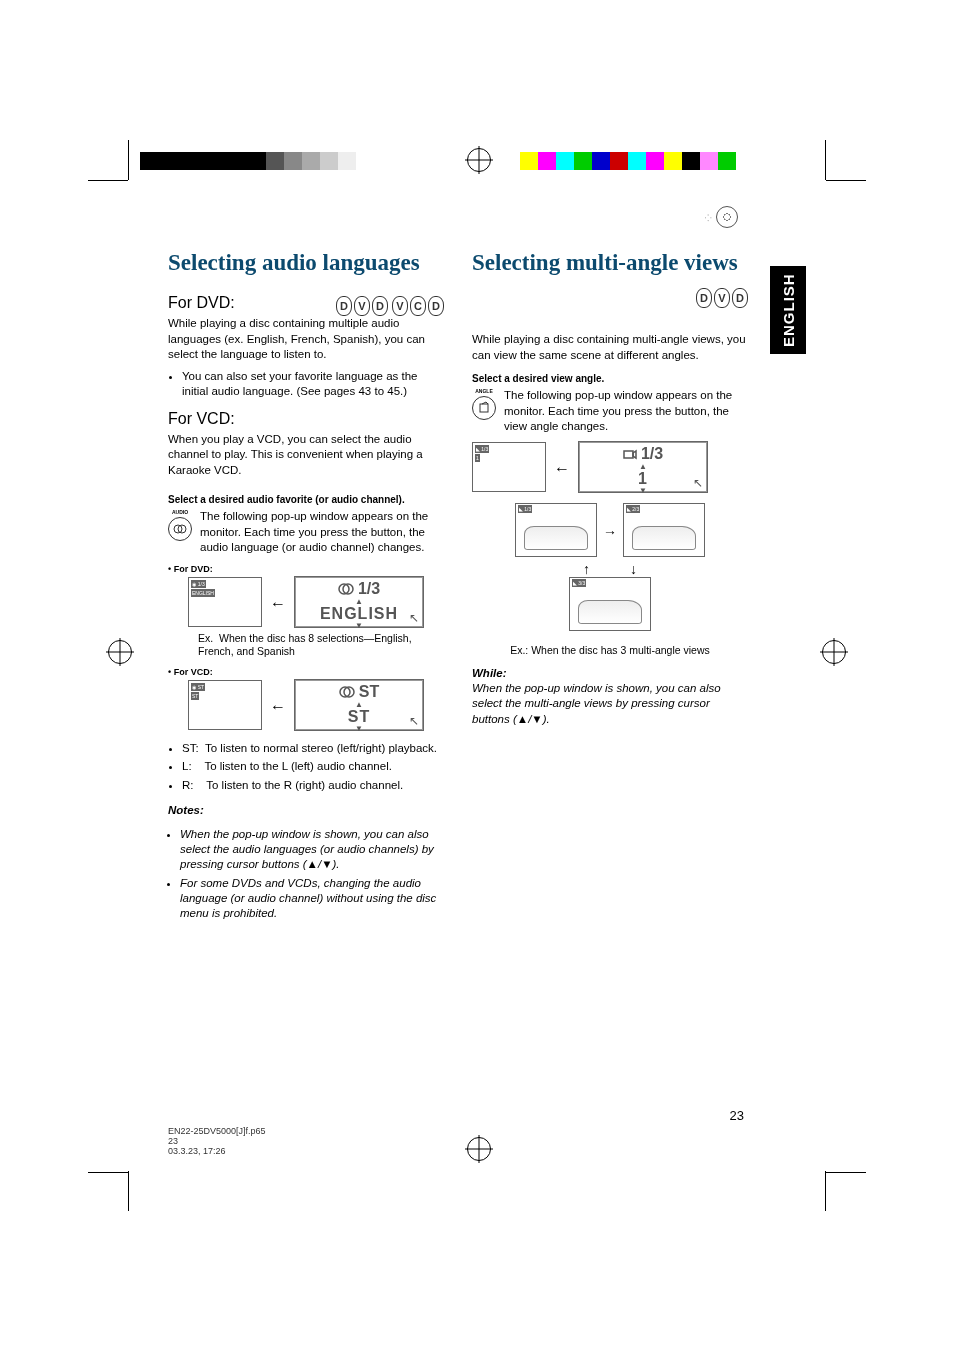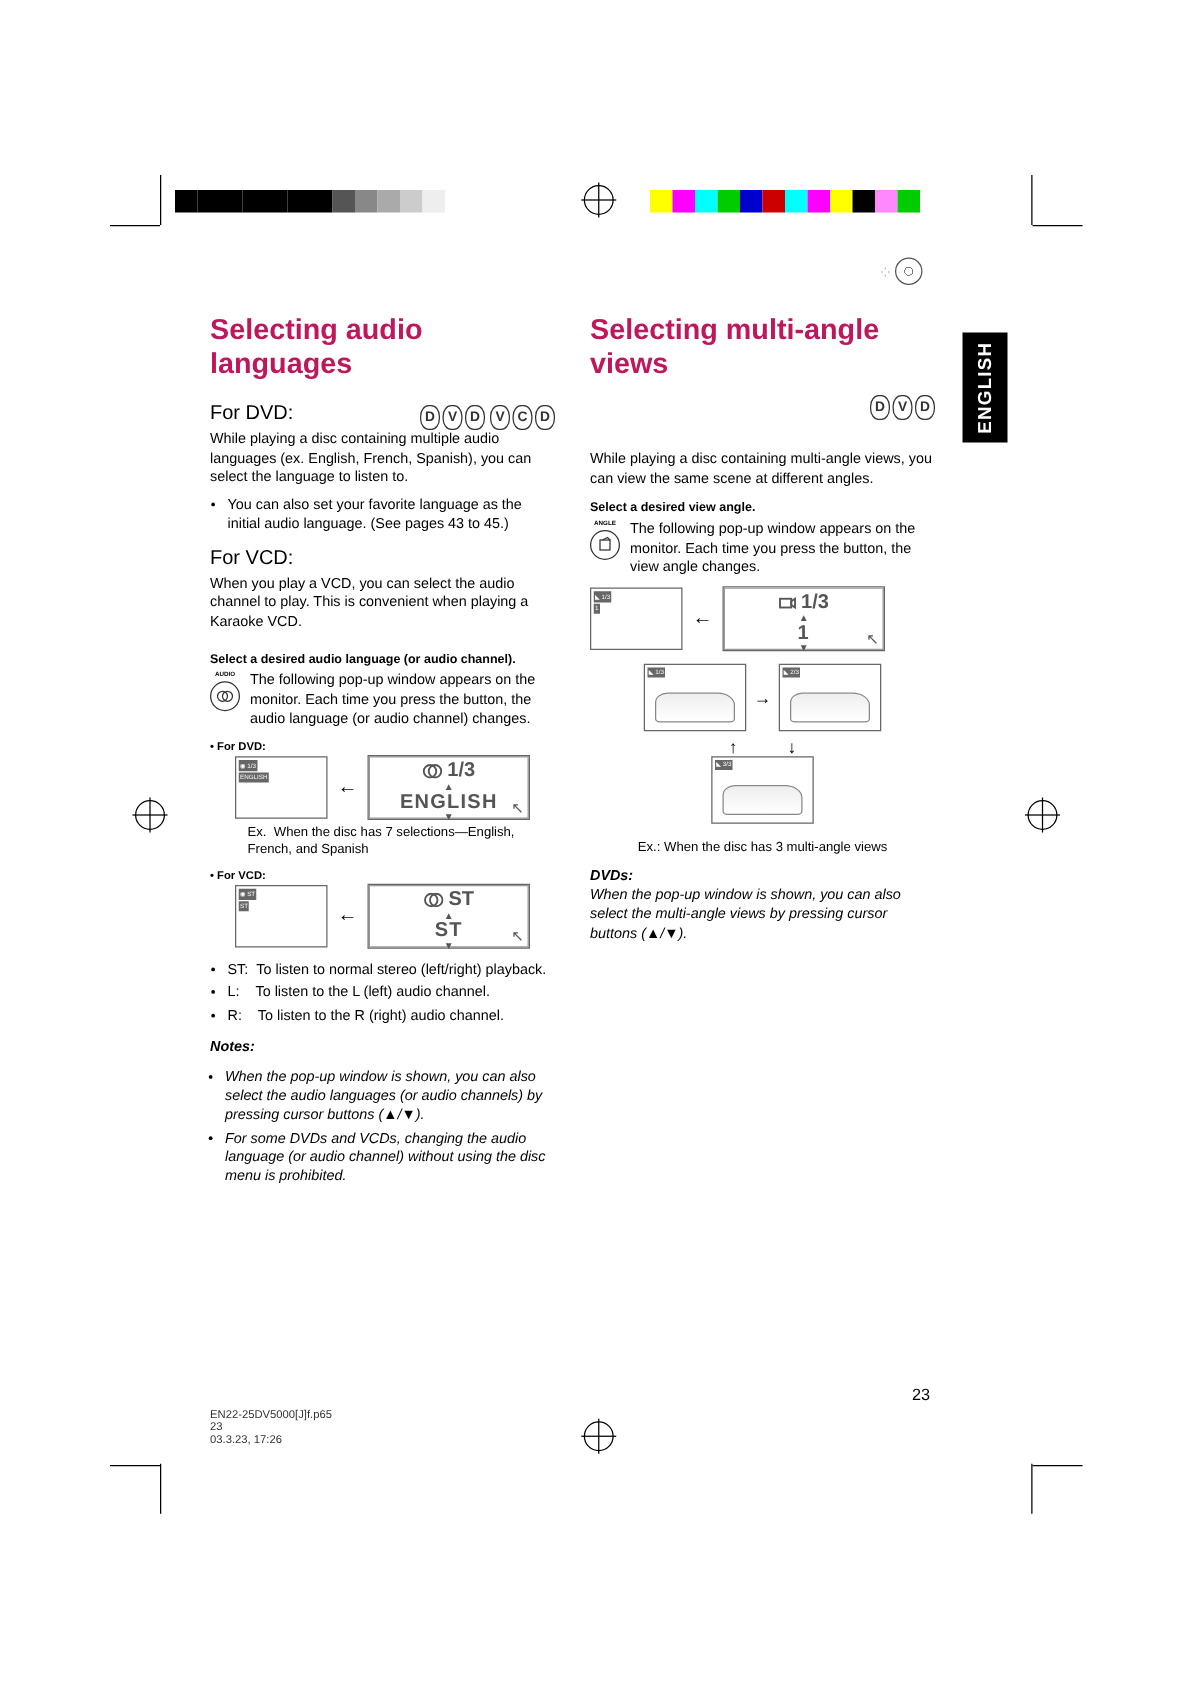--- a/index.html
+++ b/index.html
@@ -34,25 +34,25 @@
   .content {
     position: absolute;
     left: 168px;
     top: 250px;
     width: 580px;
     display: flex;
     gap: 28px;
   }
   .col { flex: 1; min-width: 0; }
   h2.section {
-    font-family: Liberation Sans, sans-serif;
+    font-family: Liberation Serif, serif;
     font-stretch: condensed;
     font-weight: bold;
     font-size: 23px;
-    color: #be185d;
+    color: #0c4a6e;
     margin: 0 0 18px 0;
   }
   .body, p.body {
     font-size: 11.5px;
     line-height: 1.35;
     margin: 0 0 6px 0;
   }
   .bold { font-weight: normal; font-size: 16px; margin: 0 0 4px 0;}
   .subhead { font-weight: bold; font-size: 10px; margin: 10px 0 4px 0; }
   ul.bullets { margin: 4px 0 8px 0; padding-left: 14px; font-size: 11.5px; line-height: 1.35;}
@@ -239,21 +239,21 @@
         </span>
       </div>
       <p class="body">While playing a disc containing multiple audio languages (ex. English, French, Spanish), you can select the language to listen to.</p>
       <ul class="bullets">
         <li>You can also set your favorite language as the initial audio language. (See pages 43 to 45.)</li>
       </ul>
 
       <p class="bold" style="margin-top:10px;">For VCD:</p>
       <p class="body">When you play a VCD, you can select the audio channel to play. This is convenient when playing a Karaoke VCD.</p>
 
-      <p class="subhead" style="margin-top:16px;">Select a desired audio language (or audio channel).</p>
+      <p class="subhead" style="margin-top:16px;">Select a desired audio favorite (or audio channel).</p>
 
       <div class="icon-with-text">
         <div class="button-icon">
           <span class="lbl">AUDIO</span>
           <span class="circ">
             <svg width="14" height="10" viewBox="0 0 14 10">
                 <ellipse cx="5" cy="5" rx="4" ry="4" fill="none" stroke="#333"></ellipse>
                 <ellipse cx="9" cy="5" rx="4" ry="4" fill="none" stroke="#333"></ellipse>
               </svg>
           </span>
@@ -278,21 +278,21 @@
           </div>
           <div class="row2">
             <span class="tri">▲</span>
             <span class="val">ENGLISH</span>
             <span class="tri">▼</span>
             <span class="cursor">↖</span>
           </div>
         </div>
       </div>
       <p class="caption">
-        <span>Ex.</span>&nbsp;&nbsp;<span>When the disc has 7 selections—English, French, and Spanish</span>
+        <span>Ex.</span>&nbsp;&nbsp;<span>When the disc has 8 selections—English, French, and Spanish</span>
       </p>
 
       <p class="tinylabel">• For VCD:</p>
       <div style="display:flex; gap:8px; align-items:center; margin-left:20px;">
         <div class="miniscreen">
           <div style="background:#666;color:#fff;font-size:5px;padding:1px;display:inline-block;">◉ ST</div><br>
           <div style="background:#666;color:#fff;font-size:5px;padding:1px;display:inline-block;margin-top:1px;">ST</div>
         </div>
         <span style="font-size:16px;">←</span>
         <div class="popup">
@@ -386,21 +386,21 @@
           <span>↑</span>
             <span>↓</span>
         </div>
         <div class="illus-row">
           <div class="car"><span style="background:#666;color:#fff;padding:1px;">◣ 3/3</span></div>
         </div>
       </div>
 
       <p class="body" style="text-align:center; margin-top:12px; font-size:10.5px;">Ex.: When the disc has 3 multi-angle views</p>
 
-      <p class="notes-h">DVDs:</p>
+      <p class="notes-h">While:</p>
       <p class="body" style="font-style:italic;">When the pop-up window is shown, you can also select the multi-angle views by pressing cursor buttons (▲/▼).</p>
     </div>
   </div>
 
   <div class="pagenum">23</div>
 
   <div class="footer">
     <span>EN22-25DV5000[J]f.p65</span>
     <span>23</span>
     <span>03.3.23, 17:26</span>

